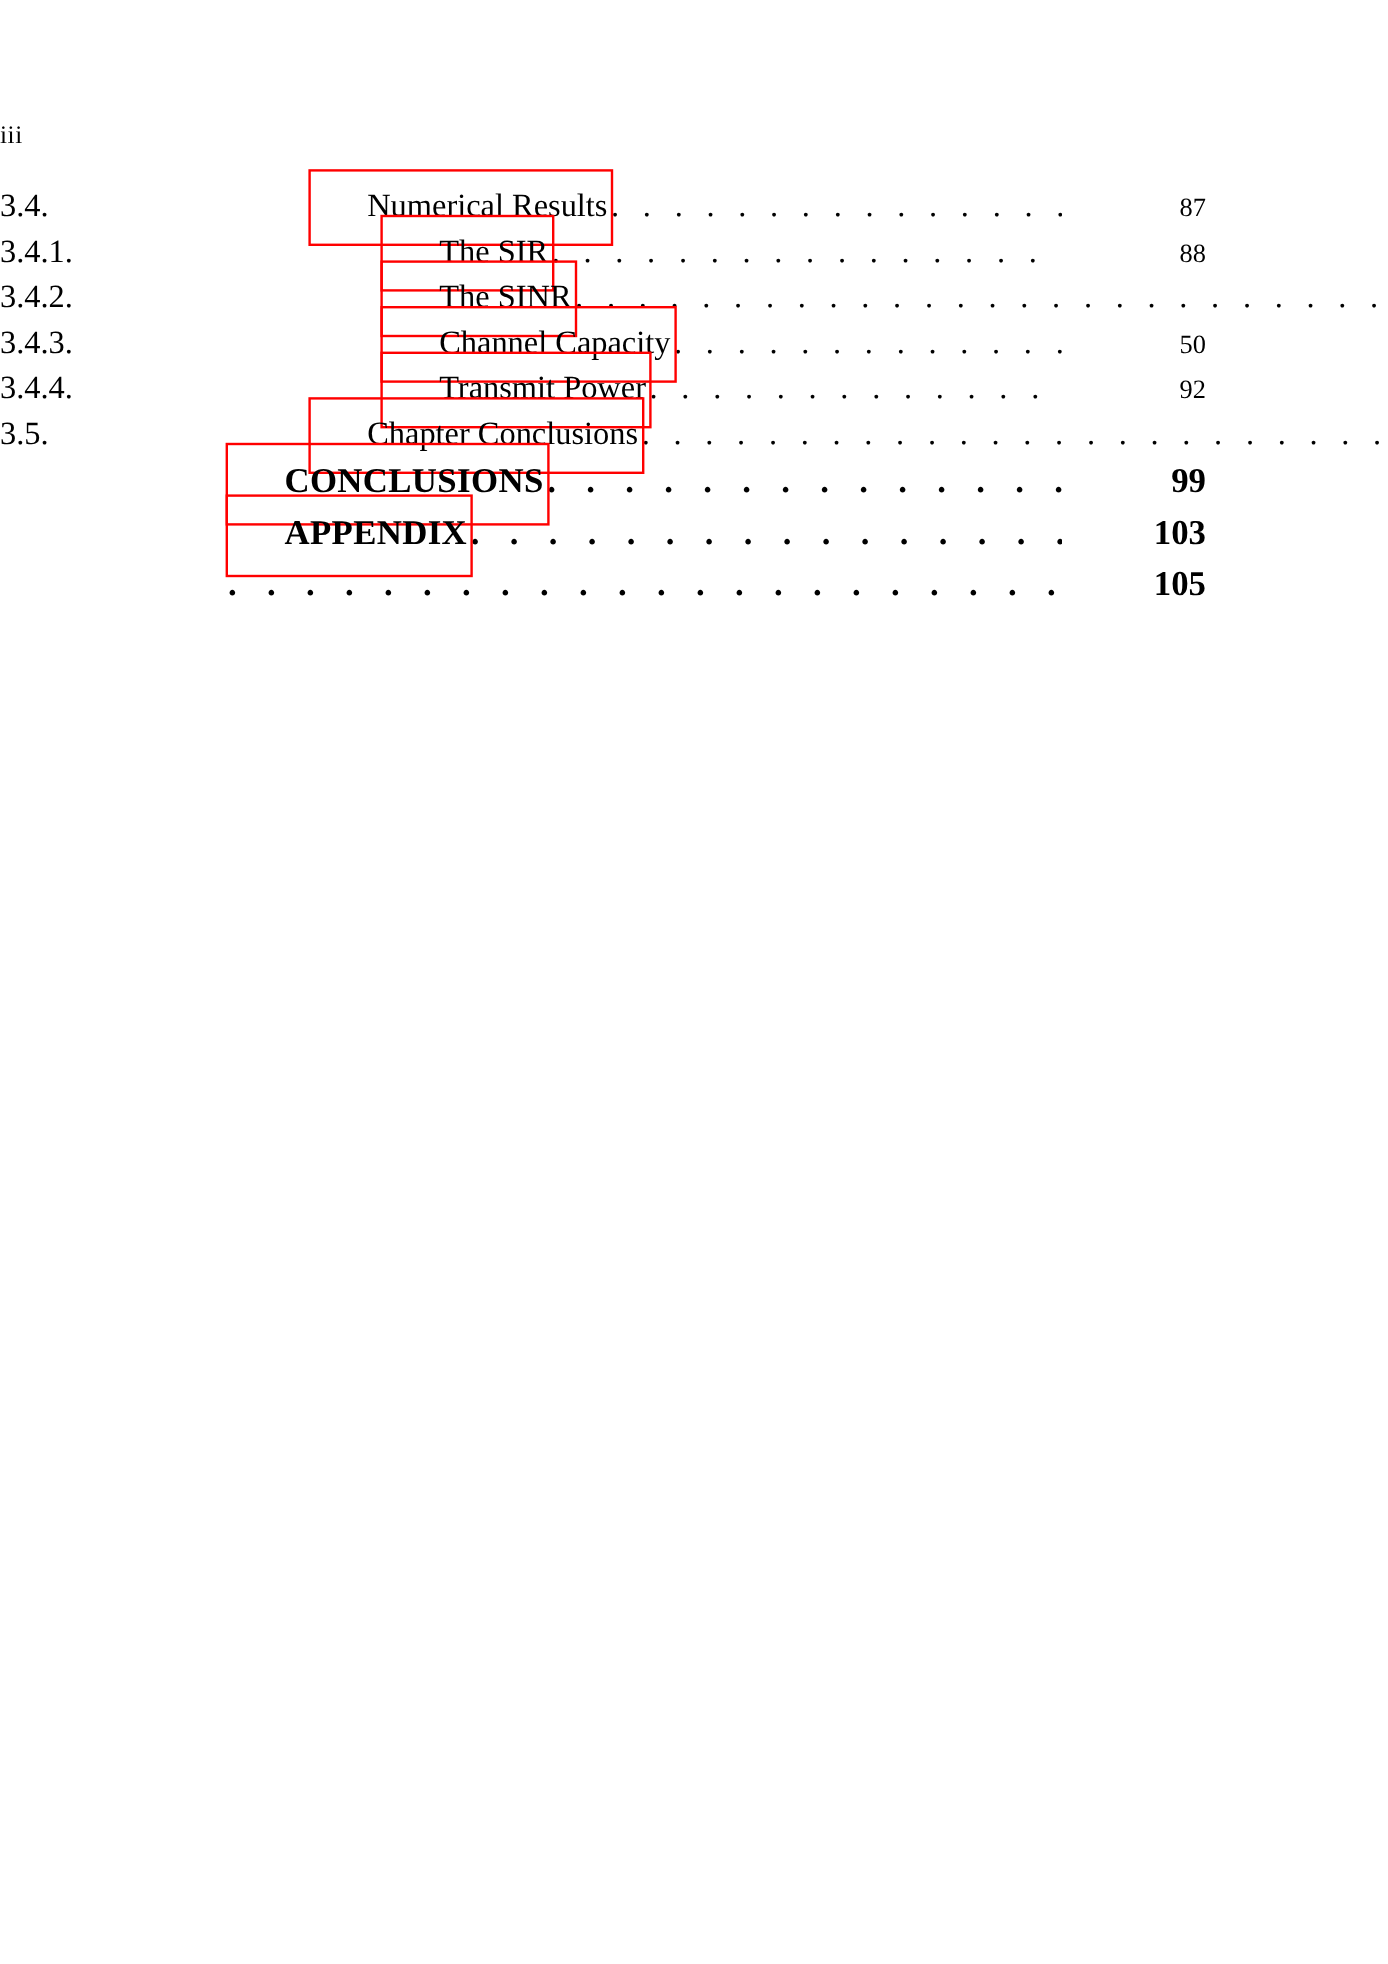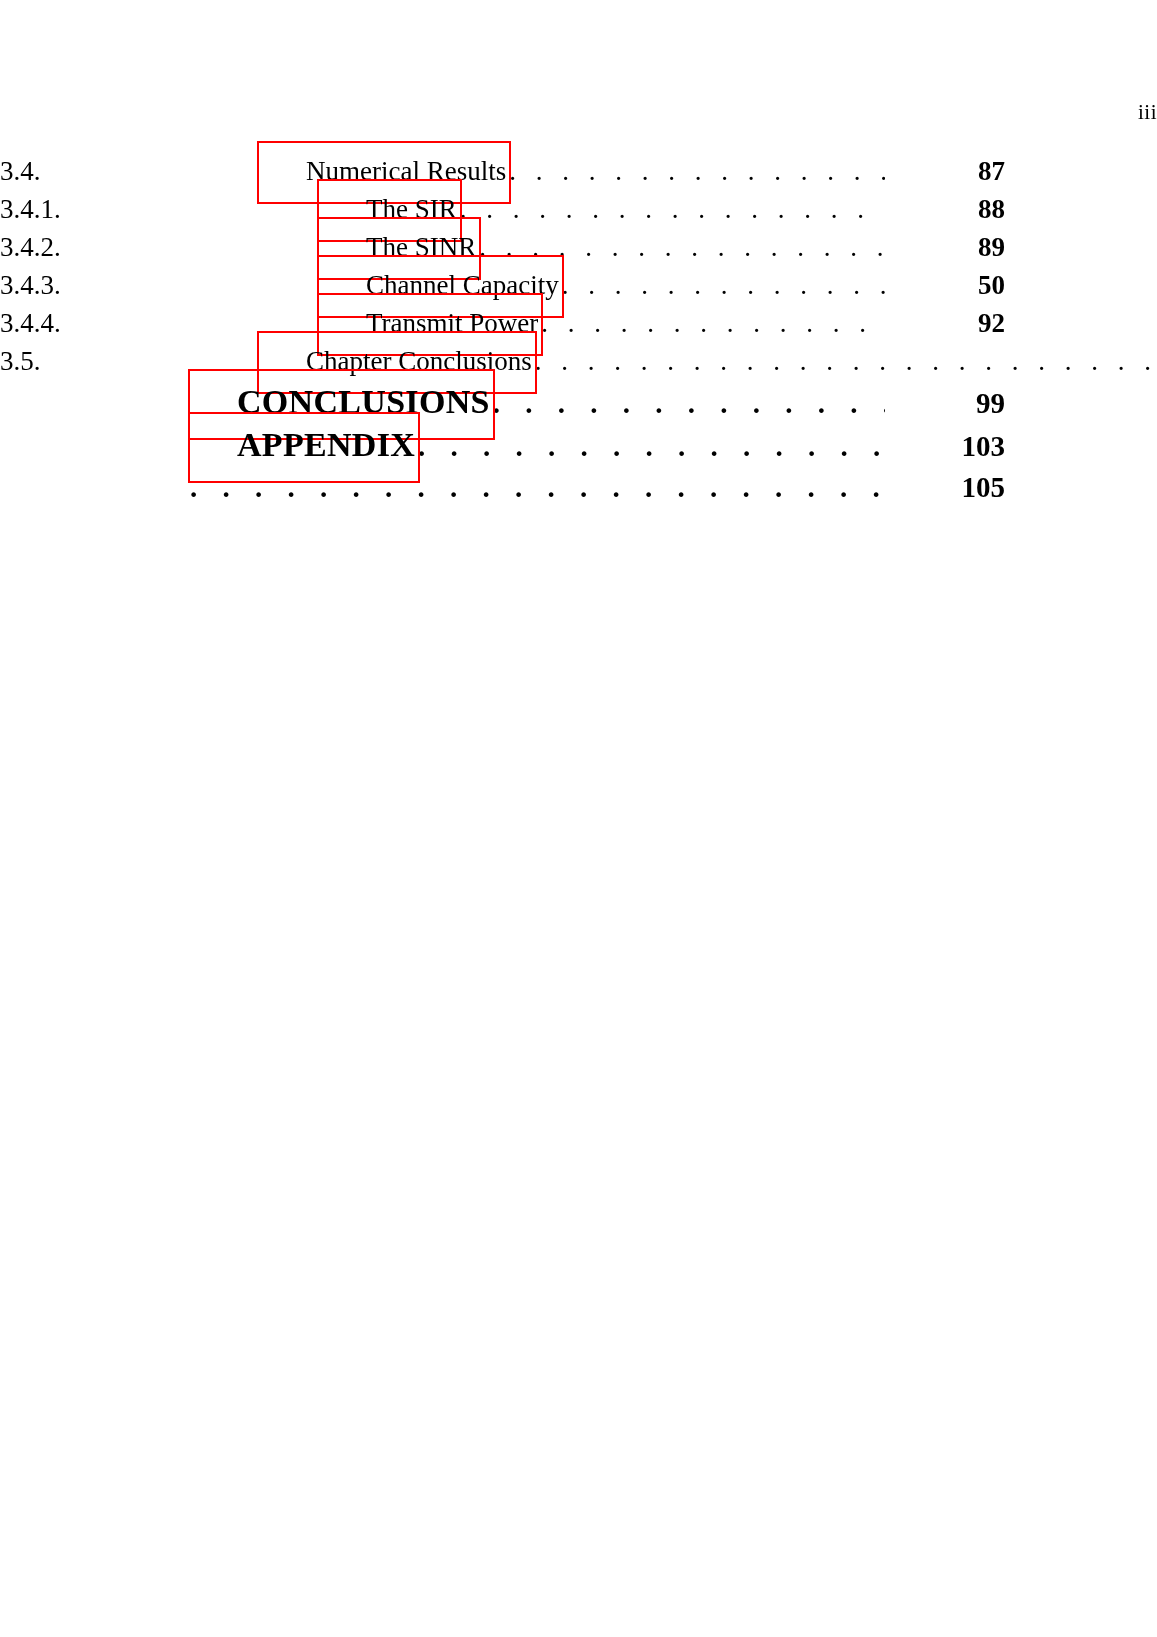--- a/index.html
+++ b/index.html
@@ -21,21 +21,21 @@
     width: 1157px;
     height: 1637px;
   }
 
   
   .folio {
     position: absolute;
     top: 100px;
     left: 0;
     width: 1157px;
-    text-align: right;
+    text-align: left;
     font-size: 21px;
     letter-spacing: 0.5px;
   }
 
   
   .toc {
     position: absolute;
     top: 152px;
     left: 0;
     width: 1157px;
@@ -102,35 +102,34 @@
     font-size: 27px;
     line-height: 38px;
     letter-spacing: 6.5px;
     margin-left: 0px;
     color: #000;
   }
   .pageno {
     flex: 0 0 auto;
     width: 120px;
     text-align: right;
-    font-size: 27px;
+    font-size: 22px;
     line-height: 38px;
     padding-right: 152px;
     box-sizing: content-box;
-    font-weight: bold;
   }
 
   
   .lvl1 {
     height: 43px;
   }
   .lvl1 .num { width: 190px; }
   .lvl1 .title {
     font-weight: bold;
-    font-size: 34px;
+    font-size: 29px;
     letter-spacing: 0.3px;
   }
   .lvl1 .title-wrap { line-height: 43px; }
   .lvl1 .leader {
     font-weight: bold;
     font-size: 29px;
     letter-spacing: 9px;
     line-height: 43px;
   }
   .lvl1 .pageno {
@@ -170,21 +169,20 @@
       <span class="pageno">88</span>
     </div>
 
     <div class="toc-row lvl3">
       <span class="num">3.4.2.</span>
       <span class="title-wrap">
         <span class="title">The SINR</span>
         <span class="box" style="border-color: rgb(255, 0, 0);"></span>
       </span>
       <span class="leader">. . . . . . . . . . . . . . . . . . . . . . . . . . . . . . . . . . . . . . . . . . . . . . . . . . . . . . . . . . . . . . . . .</span>
-      <span class="pageno">89</span>
     </div>
 
     <div class="toc-row lvl3">
       <span class="num">3.4.3.</span>
       <span class="title-wrap">
         <span class="title">Channel Capacity</span>
         <span class="box" style="border-color: rgb(255, 0, 0);"></span>
       </span>
       <span class="leader">. . . . . . . . . . . . . . . . . . . . . . . . . . . . . . . . . . . . . . . . . . . . . . . . . . . . . . . . . . . . . . . . .</span>
       <span class="pageno">50</span>

